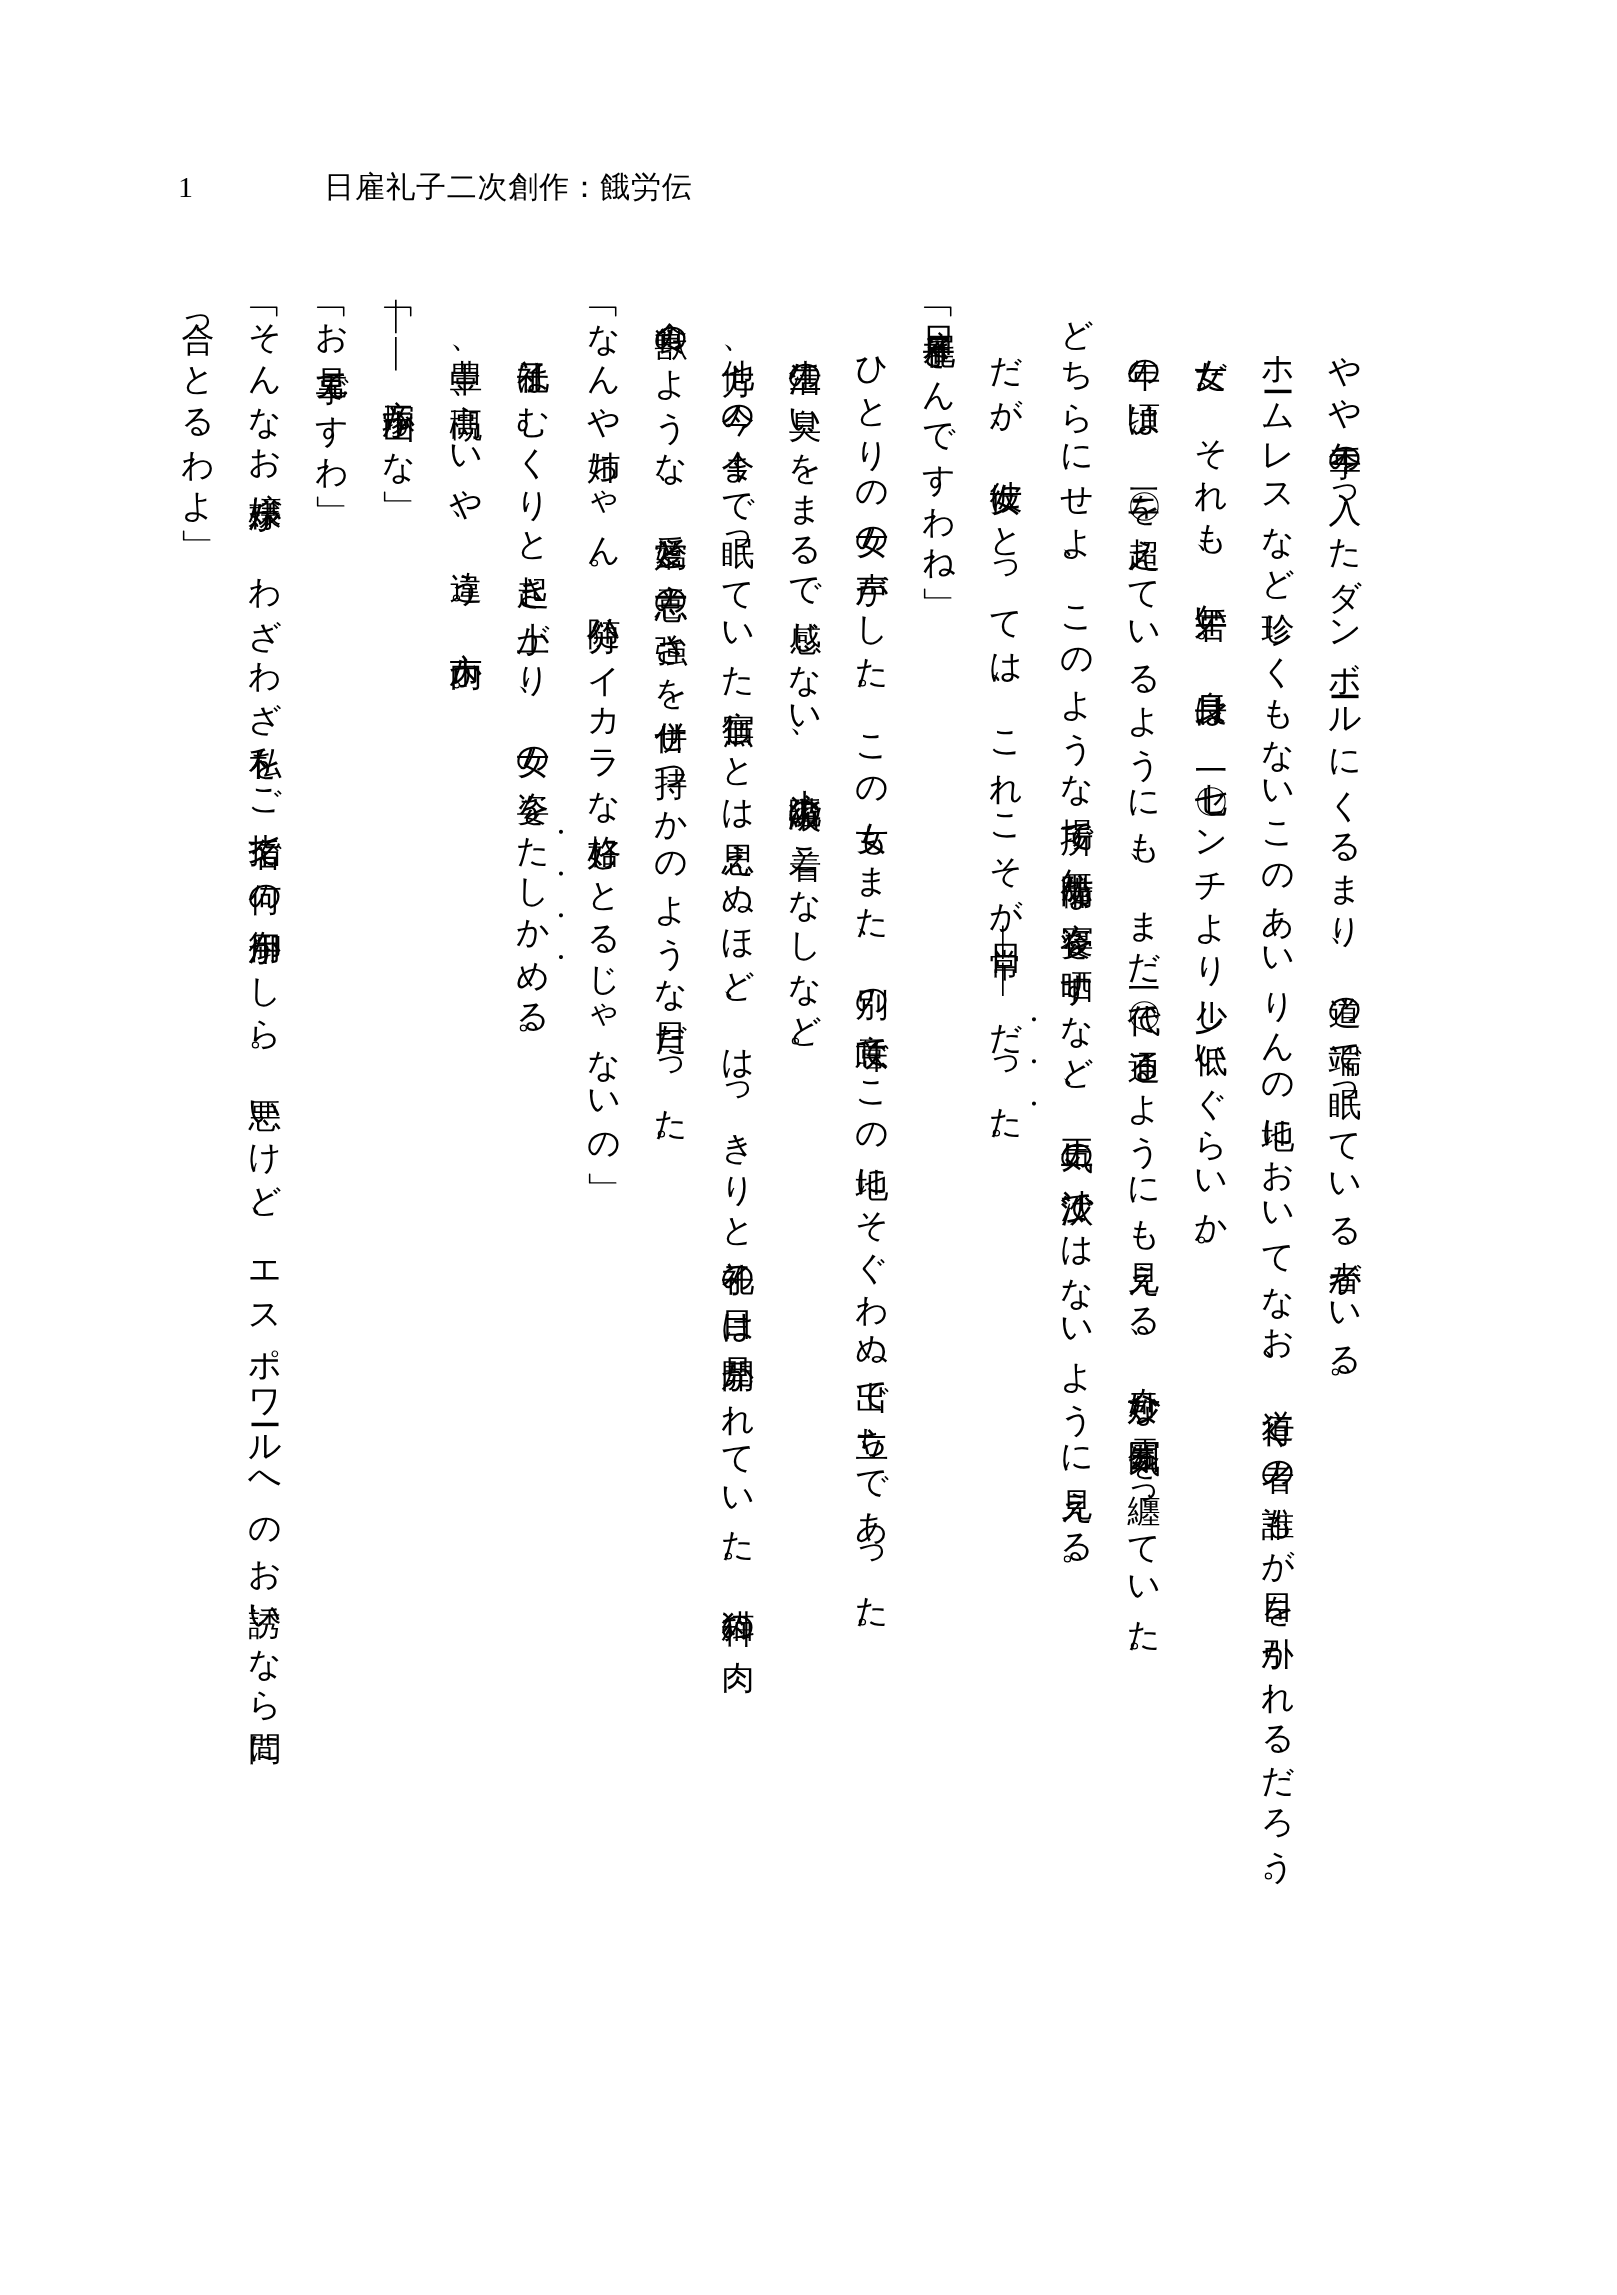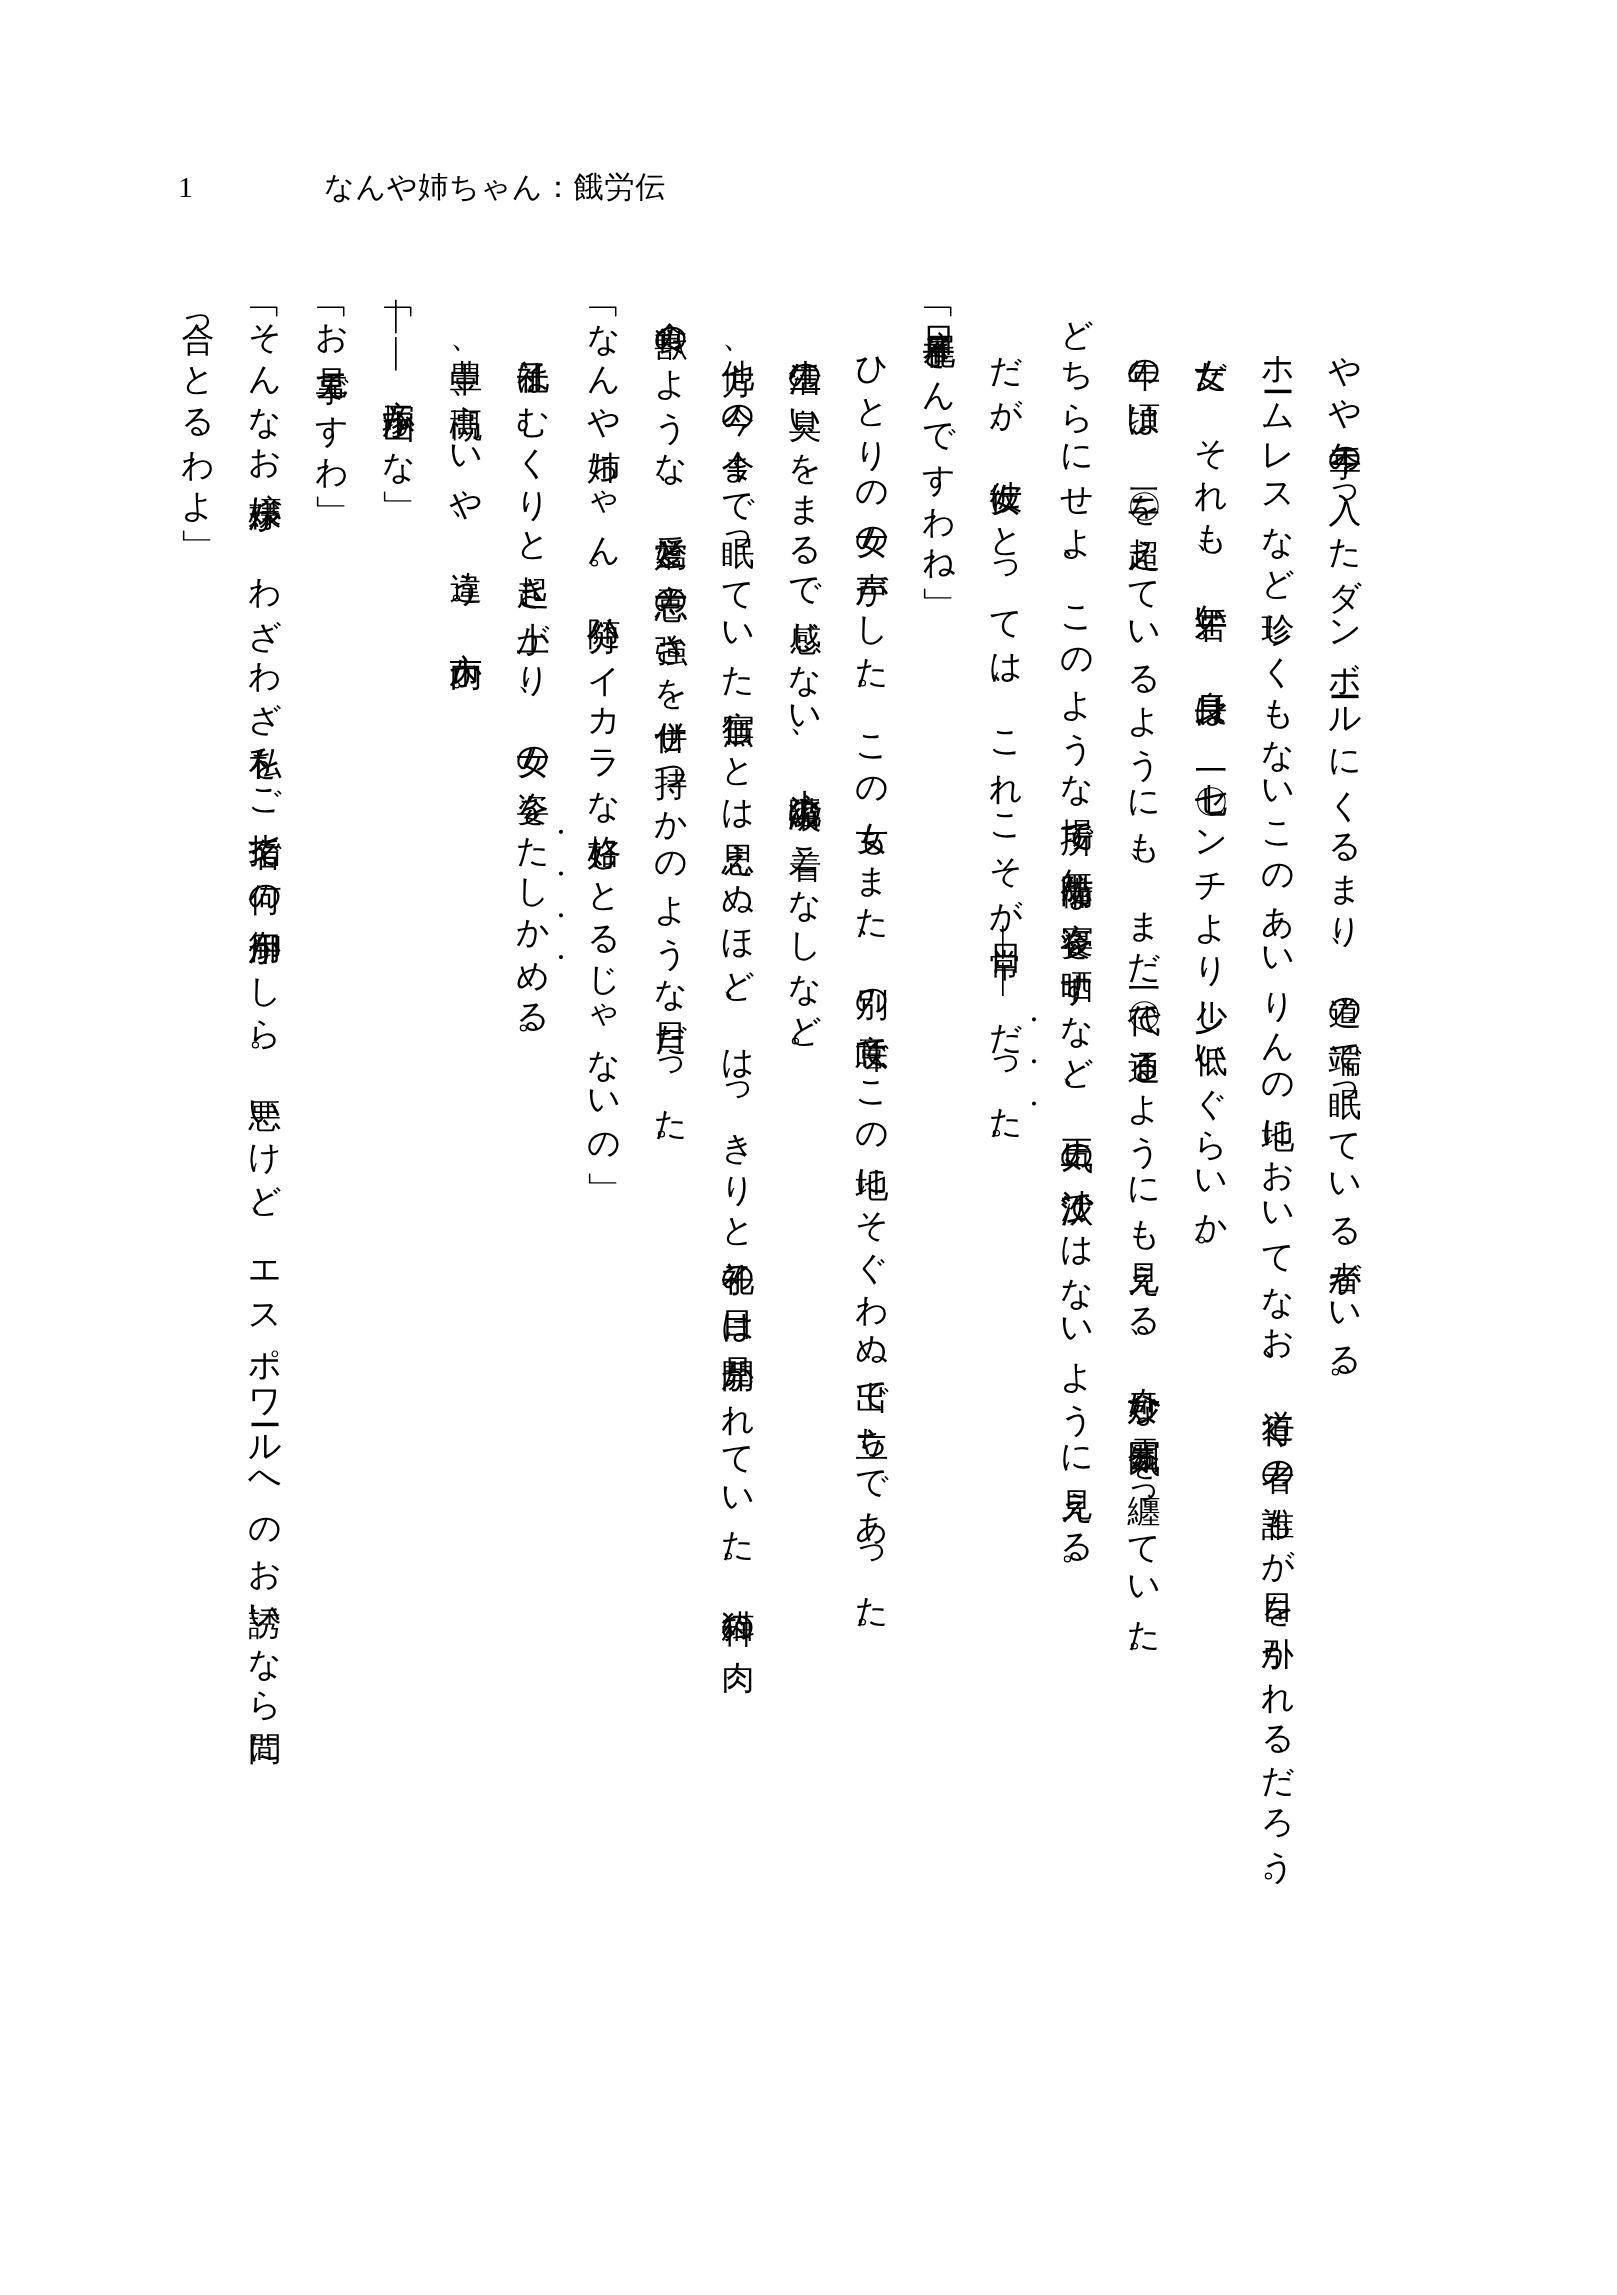--- a/index.html
+++ b/index.html
@@ -56,21 +56,21 @@
     text-emphasis: filled dot #000000;
     -webkit-text-emphasis: filled dot #000000;
     text-emphasis-position: over right;
   }
 </style>
 </head>
 <body>
 
 <header class="page-header">
   <span class="page-number">1</span>
-  <span class="header-title">なんや姉ちゃん：餓労伝</span>
+  <span class="header-title">日雇礼子二次創作：餓労伝</span>
 </header>
 
 <main class="text-frame">
     <div class="line"><span>　やや年季の入ったダンボールにくるまり、道の端で眠っている者がいる。</span></div>
     <div class="line"><span>　ホームレスなど珍しくもないこのあいりんの地においてなお、道行く者の誰もが目を引かれるだろう。</span></div>
     <div class="line"><span>　女だ。それも、年若い。身長は、一七〇センチより少し低いぐらいか。</span></div>
     <div class="line"><span>　年の頃は、三〇を超えているようにも、まだ一〇代で通るようにも見える、奇妙な雰囲気を纏っていた。</span></div>
     <div class="line"><span>どちらにせよ、このような場所で無防備な寝姿を晒すなど、正気の沙汰ではないように見える。</span></div>
     <div class="line"><span>　だが、彼女にとっては、これこそが日常――</span><span class="boten">だった</span><span>。</span></div>
     <div class="line"><span>「日雇礼子さんですわね」</span></div>

